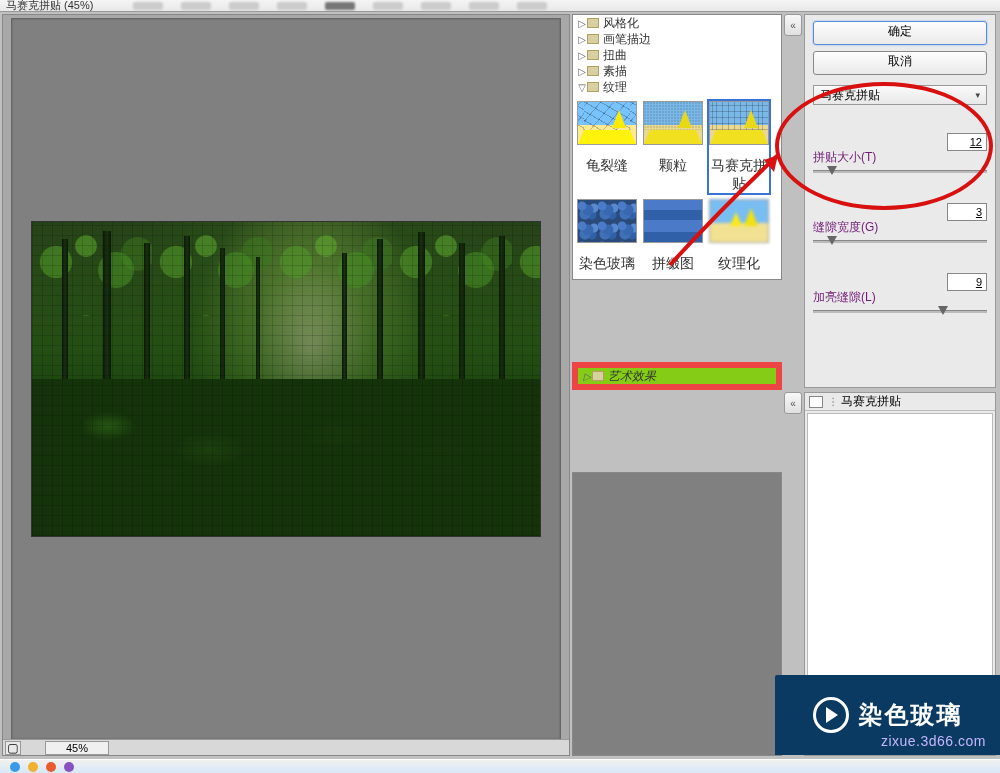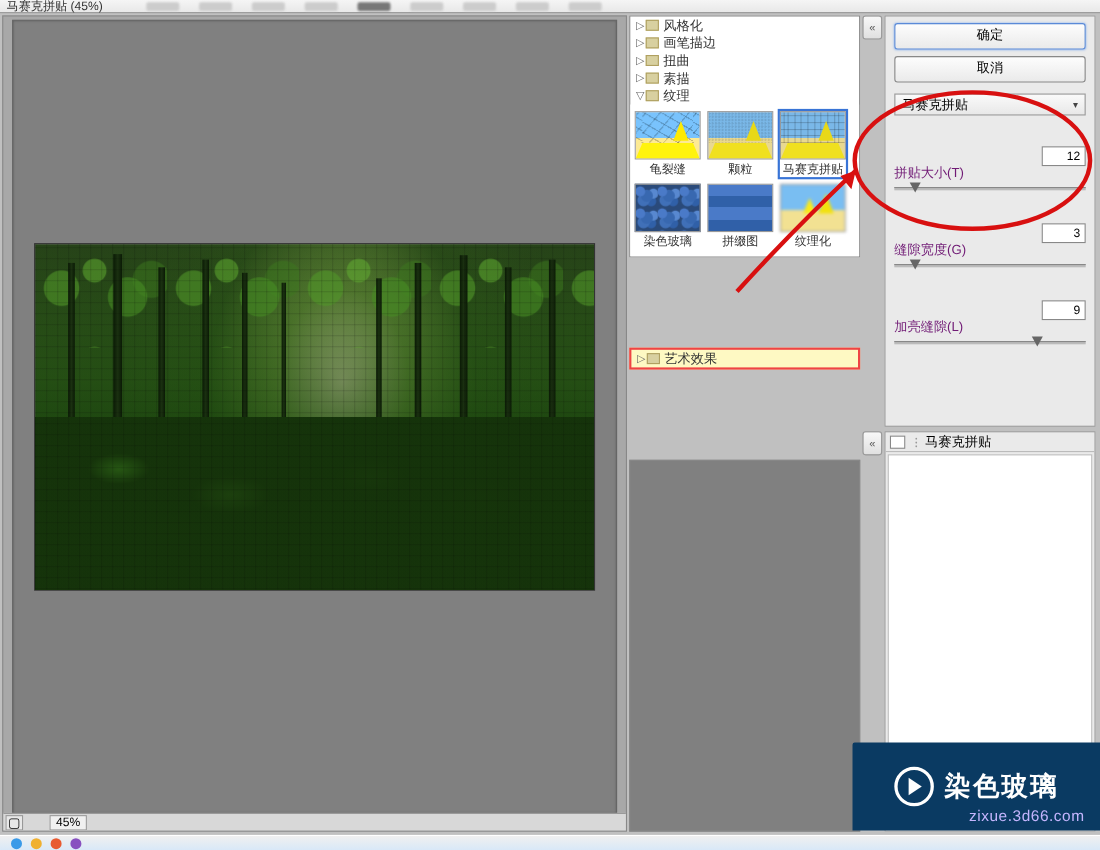--- a/index.html
+++ b/index.html
@@ -44,72 +44,72 @@
     radial-gradient(ellipse 48px 24px at 90% 70%, rgba(42,92,21,0.9), rgba(21,51,10,0.7) 70%);
     background-color: #1a3a10; }
   .path-light { position:absolute; bottom:0; left:48%; width:60px; height:45%; background: linear-gradient(to bottom, rgba(200,220,150,0.4), rgba(150,180,100,0.2)); transform: perspective(200px) rotateX(50deg); }
   .mosaic-overlay { position:absolute; inset:0; background-image:
     repeating-linear-gradient(0deg, rgba(0,0,0,0.15) 0 1px, transparent 1px 10px),
     repeating-linear-gradient(90deg, rgba(0,0,0,0.15) 0 1px, transparent 1px 10px);
     mix-blend-mode: multiply; }
   
   .bottom-bar { position:absolute; bottom:0; left:0; right:0; height:16px; background:#d8d8d8; border-top:1px solid #999; display:flex; align-items:center; }
   .sq-btn { width:16px; height:14px; background:#e8e8e8; border:1px solid #999; margin-left:2px; display:flex; align-items:center; justify-content:center; }
-  .zoom-box { margin-left:24px; background:#f0f0f0; border:1px solid #999; padding:0 5px; height:14px; line-height:12px; font-size:11px; }
+  .zoom-box { margin-left:24px; background:#f0f0f0; border:1px solid #999; padding:0 20px; height:14px; line-height:12px; font-size:11px; }
   
   
   .gallery-panel { width: 210px; background:#c0c0c0; margin:2px; display:flex; flex-direction:column;gap:39px; }
   .gallery-top { background:#fff; border:1px solid #888; }
   .folder-list { }
   .folder-row { display:flex; align-items:center; height:16px; padding:0 4px; border-bottom:0; cursor:default; }
   .tri { width:10px; text-align:center; color:#666; font-size:10px; }
   .folder-icon { width:12px; height:10px; background:#d8d0a0; border:1px solid #b0a060; margin-right:4px; }
   .folder-label { color:#333; }
   .folder-row.expanded .tri::before { content:"▽"; }
   .folder-row.collapsed .tri::before { content:"▷"; }
   
   .thumbs { background:#fff; padding:4px 2px 2px; }
   .thumb-row { display:flex; gap:2px; margin-bottom:2px; }
   .thumb { width:64px; text-align:center; border:1px solid transparent; cursor:pointer; padding:1px; }
   .thumb.selected { border:2px solid #3874d6; padding:0; }
   .thumb-img { width:60px; height:44px; border:1px solid #999; display:block; margin:0 auto; position:relative; overflow:hidden; }
-  .thumb-label { font-size:11px; color:#333; margin-top:1px; display:block; }
+  .thumb-label { font-size:14px; color:#333; margin-top:12px; display:block; }
   
   .t-boats { background: linear-gradient(to bottom, #7ab8e8 55%, #e8d890 55%); position:relative; }
   .t-boats::before { content:""; position:absolute; left:20px; top:12px; border-left:6px solid transparent; border-right:6px solid transparent; border-bottom:14px solid #f0e020; }
   .t-boats::after { content:""; position:absolute; left:34px; top:8px; border-left:7px solid transparent; border-right:7px solid transparent; border-bottom:18px solid #e8d818; }
   .t-craq { filter: contrast(1.2); }
   .t-craq::before { content:""; position:absolute; inset:0; background: repeating-linear-gradient(30deg, rgba(0,0,0,0.2) 0 1px, transparent 1px 8px), repeating-linear-gradient(-50deg, rgba(0,0,0,0.18) 0 1px, transparent 1px 10px); }
   .t-grain::before { content:""; position:absolute; inset:0; background: radial-gradient(circle at 30% 40%, rgba(0,0,0,0.1) 1px, transparent 1px); background-size:3px 3px; }
   .t-mosaic::before { content:""; position:absolute; inset:0; background: repeating-linear-gradient(0deg, rgba(0,0,0,0.2) 0 1px, transparent 1px 6px), repeating-linear-gradient(90deg, rgba(0,0,0,0.2) 0 1px, transparent 1px 6px); }
   .t-patch { background: linear-gradient(to bottom, #4a7ac8 50%, #3868b0 50%); }
   .t-patch::before { content:""; position:absolute; inset:0; background: repeating-linear-gradient(0deg, #3060a8 0 10px, #4a7ac8 10px 22px), repeating-linear-gradient(90deg, rgba(0,0,0,0.15) 0 1px, transparent 1px 15px); }
   .t-stain { background:#2a4a7a; }
   .t-stain::before { content:""; position:absolute; inset:0; background: radial-gradient(circle at 20% 30%, #4a7ac8 4px, transparent 5px), radial-gradient(circle at 50% 50%, #3868b0 5px, transparent 6px), radial-gradient(circle at 80% 40%, #5888d0 4px, transparent 5px), radial-gradient(circle at 35% 70%, #4070b8 5px, transparent 6px), radial-gradient(circle at 70% 75%, #3060a8 4px, transparent 5px); background-size: 20px 20px; }
   .t-blur { filter: blur(1.5px) contrast(1.1); }
   
   .gallery-sep { height:4px; }
-  .gallery-mid { background:#fef9c3; border:2px solid #ef4444; }
+  .gallery-mid { background:#84cc16; border:6px solid #ef4444;font-style:italic; }
   .gallery-bottom { flex:1; background:#808080; border:1px solid #888; }
   
   
   .right-col { width: 212px; margin:2px 2px 2px 0; display:flex; flex-direction:column; gap:4px; }
   .right-wrap { display:flex; gap:2px; }
   .chev-btn { width:18px; height:22px; background:linear-gradient(to bottom,#f8f8f8,#e0e0e0); border:1px solid #999; border-radius:3px; display:flex; align-items:center; justify-content:center; font-size:10px; color:#555; cursor:pointer; }
   .controls-panel { flex:1; background:#eaeaea; border:1px solid #999; padding:6px 8px 60px; position:relative; min-height:320px; }
   .btn-row { display:flex; flex-direction:column; gap:6px; margin-bottom:10px; }
   .ps-button { height:24px; background:linear-gradient(to bottom,#fdfdfd,#eaeaea); border:1px solid #888; border-radius:3px; text-align:center; line-height:18px; cursor:pointer; }
   .ps-button.primary { border:1px solid #5a8ad8; box-shadow:0 0 2px #7aaaf0; }
   .filter-select { width:100%; height:20px; background:linear-gradient(to bottom,#fafafa,#e8e8e8); border:1px solid #999; display:flex; align-items:center; justify-content:space-between; padding:0 6px; margin-bottom:12px; cursor:pointer; }
   .sel-arrow { font-size:9px; color:#444; }
   
   .param { margin-bottom:14px; }
   .param-head { display:flex; justify-content:space-between; align-items:center; margin-bottom:2px; }
   .param-label { color:#701a75;margin-top:32px; }
-  .param-input { width:40px; height:18px; border:1px solid #888; background:#fff; text-align:right; padding:0 4px; font-size:11px; }
+  .param-input { width:40px; height:18px; border:1px solid #888; background:#fff; text-align:right; padding:0 4px; font-size:11px;text-decoration:underline; }
   .slider-track { height:3px; background:#bbb; border-top:1px solid #888; position:relative; margin-top:4px; }
   .slider-thumb { position:absolute; top:-5px; width:0; height:0; border-left:5px solid transparent; border-right:5px solid transparent; border-top:9px solid #666; cursor:pointer; }
   
   .history-panel { flex:1; background:#eaeaea; border:1px solid #999; display:flex; flex-direction:column; }
   .history-head { display:flex; align-items:center; height:18px; padding:0 4px; border-bottom:1px solid #bbb; }
   .hist-eye { width:14px; height:12px; background:#fff; border:1px solid #888; margin-right:6px; }
   .hist-handle { width:8px; text-align:center; color:#999; }
   .history-body { flex:1; background:#fff; margin:2px; border:1px solid #bbb; }
   .history-foot { height:22px; border-top:1px solid #bbb; display:flex; align-items:center; justify-content:center; gap:30px; }
   .foot-box { width:26px; height:14px; border:1px solid #888; background:#f0f0f0; }

